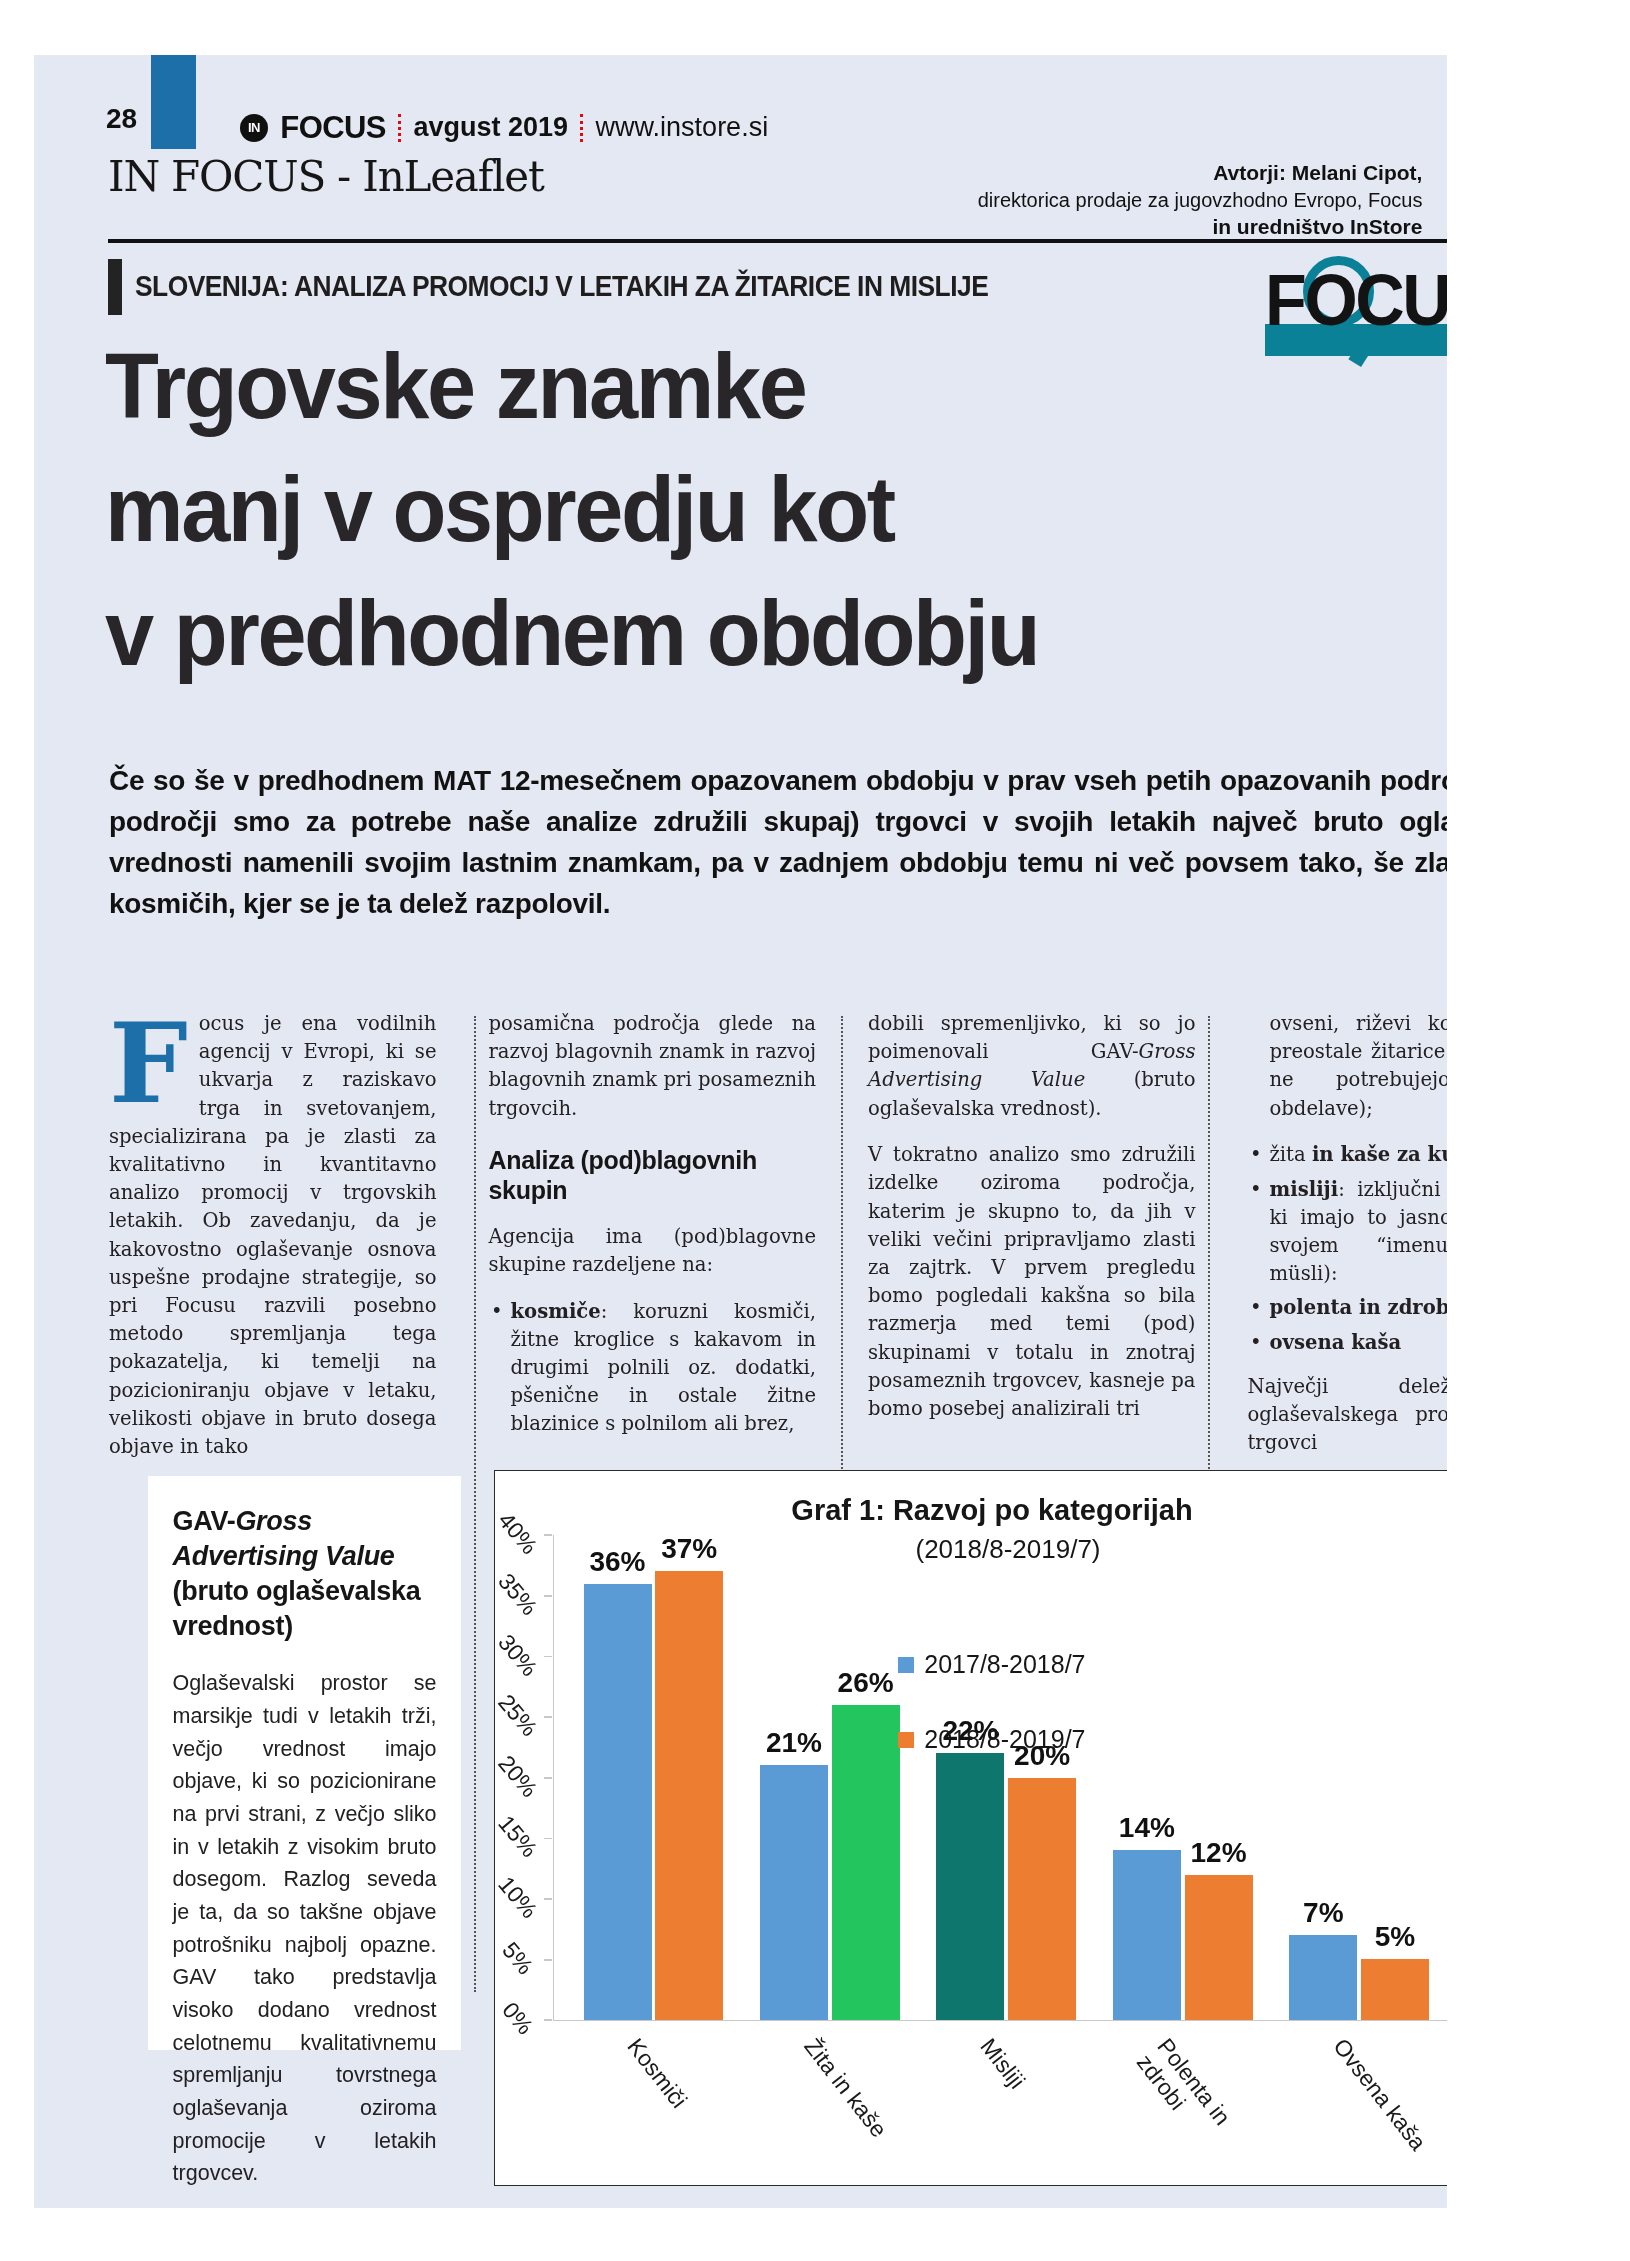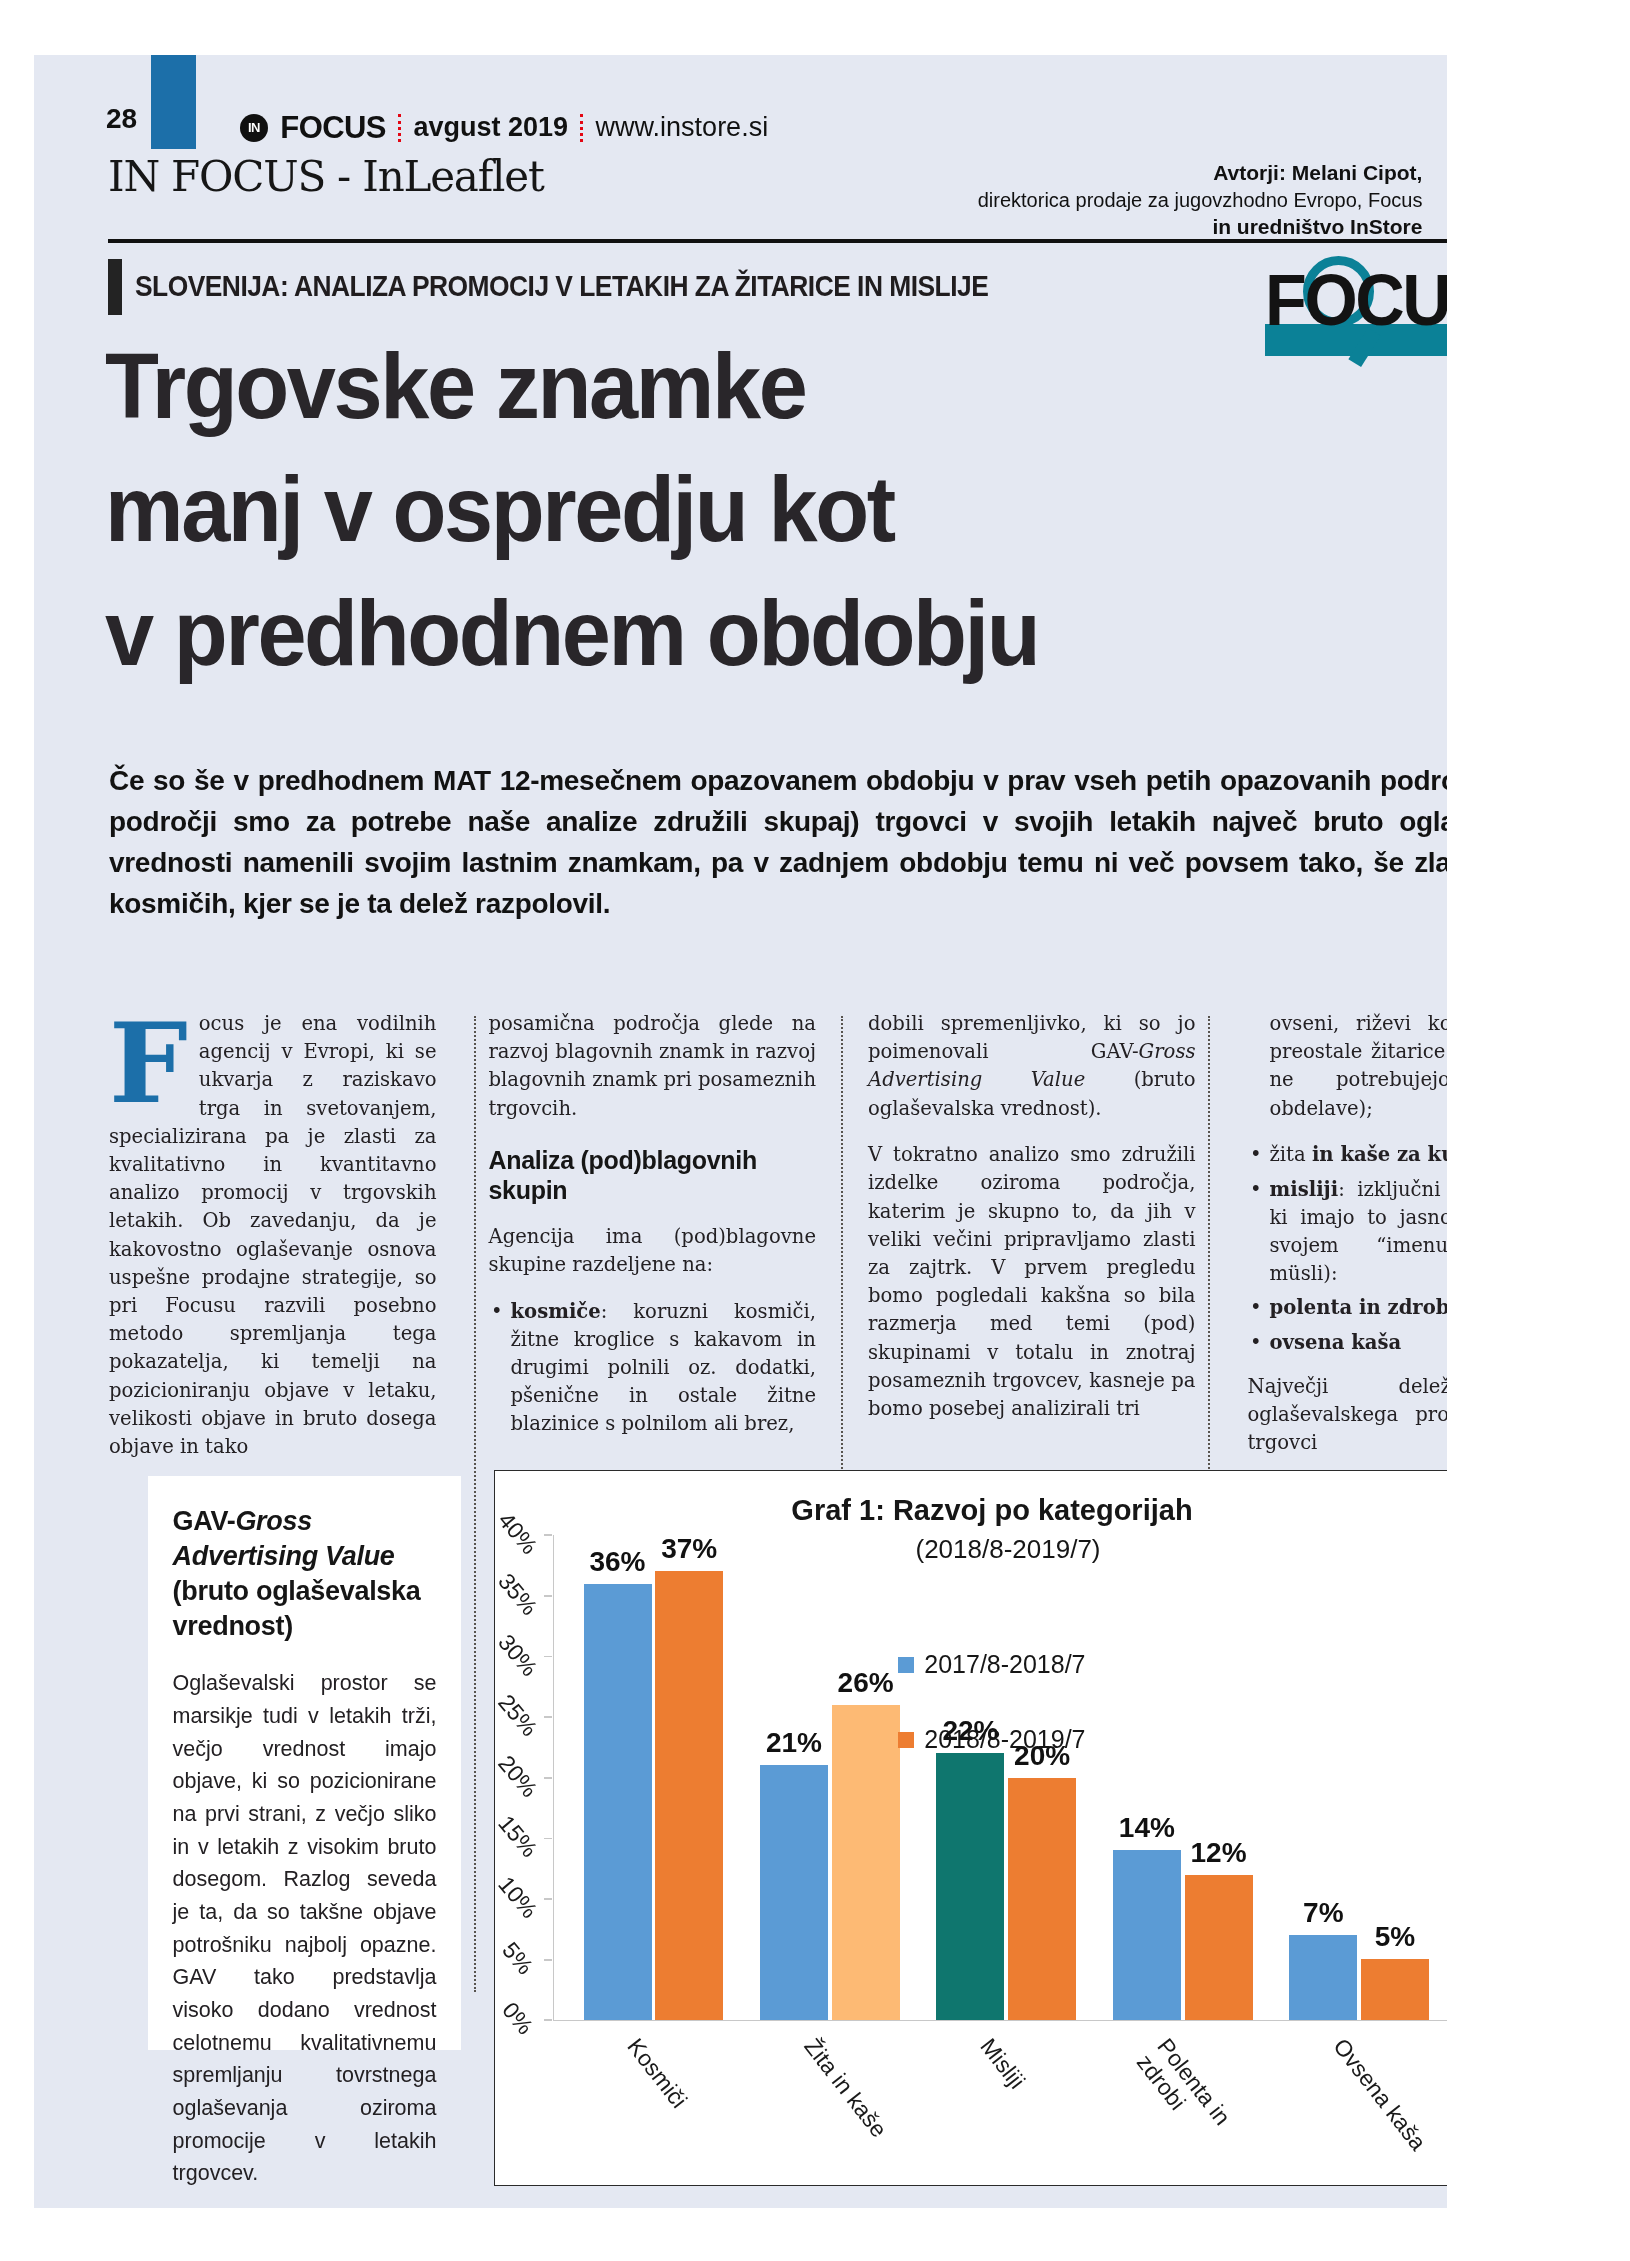--- a/index.html
+++ b/index.html
@@ -209,21 +209,21 @@
             </div>
             <div class="bar" style="height: 92.5%; background: rgb(237, 125, 49);">
               <span class="dlabel">37%</span>
             </div>
             <div class="cat">Kosmiči</div>
           </div>
           <div class="group">
             <div class="bar" style="height: 52.5%; background: rgb(91, 155, 213);">
               <span class="dlabel">21%</span>
             </div>
-            <div class="bar" style="height: 65%; background: #fdba74;">
+            <div class="bar" style="height: 65%; background: #22c55e;">
               <span class="dlabel">26%</span>
             </div>
             <div class="cat">Žita in kaše</div>
           </div>
           <div class="group">
             <div class="bar" style="height: 55%; background: #0f766e;">
               <span class="dlabel">22%</span>
             </div>
             <div class="bar" style="height: 50%; background: rgb(237, 125, 49);">
               <span class="dlabel">20%</span>

